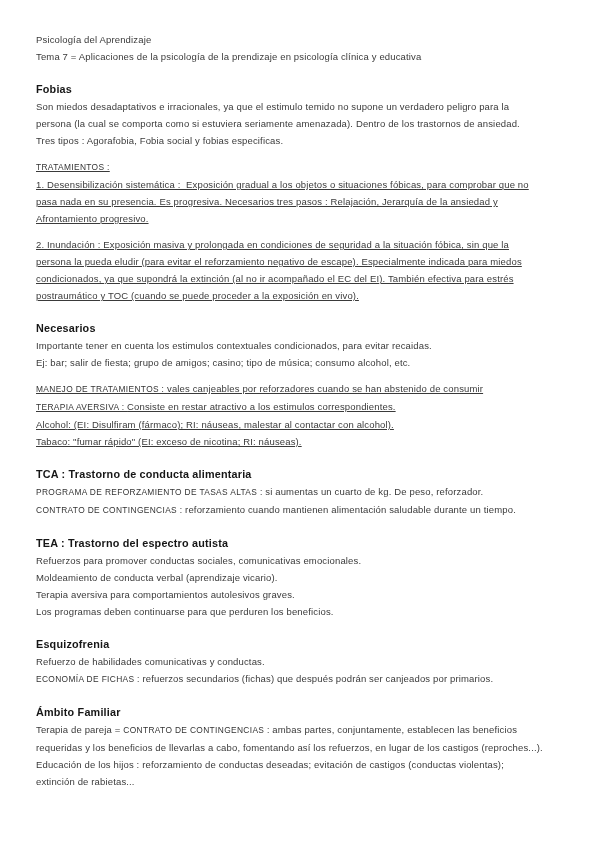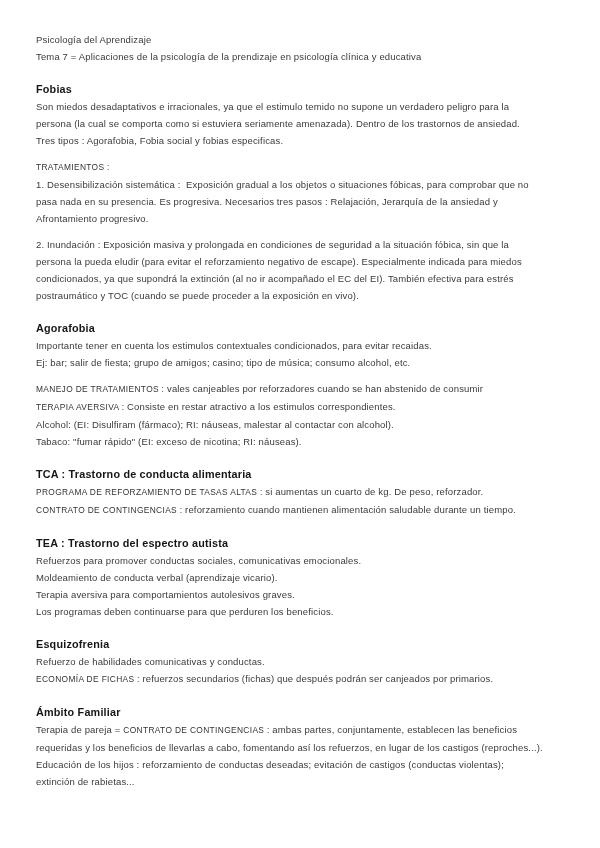--- a/index.html
+++ b/index.html
@@ -12,21 +12,21 @@
     width: 600px;
     height: 848px;
     background: #ffffff;
     box-sizing: border-box;
     padding: 31px 30px 0 36px;
     font-family: "Liberation Sans", sans-serif;
     color: #3a3a3a;
     overflow: hidden;
   }
   .section + .section { margin-top: 16px; }
-  .paragraph + .paragraph { margin-top: 9px; }
+  .paragraph + .paragraph { margin-top: 9px; text-decoration: underline; }
   .line {
     font-size: 9.5px;
     line-height: 17px;
     white-space: pre;
     letter-spacing: 0.15px;
   }
   .seg { }
   .caps {
     font-size: 8.4px;
     letter-spacing: 0.35px;
@@ -66,21 +66,21 @@
           <div class="line"><span class="seg">Afrontamiento progresivo.</span></div>
         </div>
         <div class="paragraph">
           <div class="line"><span class="seg">2. Inundación : Exposición masiva y prolongada en condiciones de seguridad a la situación fóbica, sin que la</span></div>
           <div class="line"><span class="seg">persona la pueda eludir (para evitar el reforzamiento negativo de escape). Especialmente indicada para miedos</span></div>
           <div class="line"><span class="seg">condicionados, ya que supondrá la extinción (al no ir acompañado el EC del EI). También efectiva para estrés</span></div>
           <div class="line"><span class="seg">postraumático y TOC (cuando se puede proceder a la exposición en vivo).</span></div>
         </div>
       </section>
       <section class="section">
-        <div class="heading">Agorafobia</div>
+        <div class="heading">Necesarios</div>
         <div class="paragraph">
           <div class="line"><span class="seg">Importante tener en cuenta los estimulos contextuales condicionados, para evitar recaidas.</span></div>
           <div class="line"><span class="seg">Ej: bar; salir de fiesta; grupo de amigos; casino; tipo de música; consumo alcohol, etc.</span></div>
         </div>
         <div class="paragraph">
           <div class="line"><span class="caps">MANEJO DE TRATAMIENTOS : </span><span class="seg">vales canjeables por reforzadores cuando se han abstenido de consumir</span></div>
           <div class="line"><span class="caps">TERAPIA AVERSIVA : </span><span class="seg">Consiste en restar atractivo a los estimulos correspondientes.</span></div>
           <div class="line"><span class="seg">Alcohol: (EI: Disulfiram (fármaco); RI: náuseas, malestar al contactar con alcohol).</span></div>
           <div class="line"><span class="seg">Tabaco: "fumar rápido" (EI: exceso de nicotina; RI: náuseas).</span></div>
         </div>

